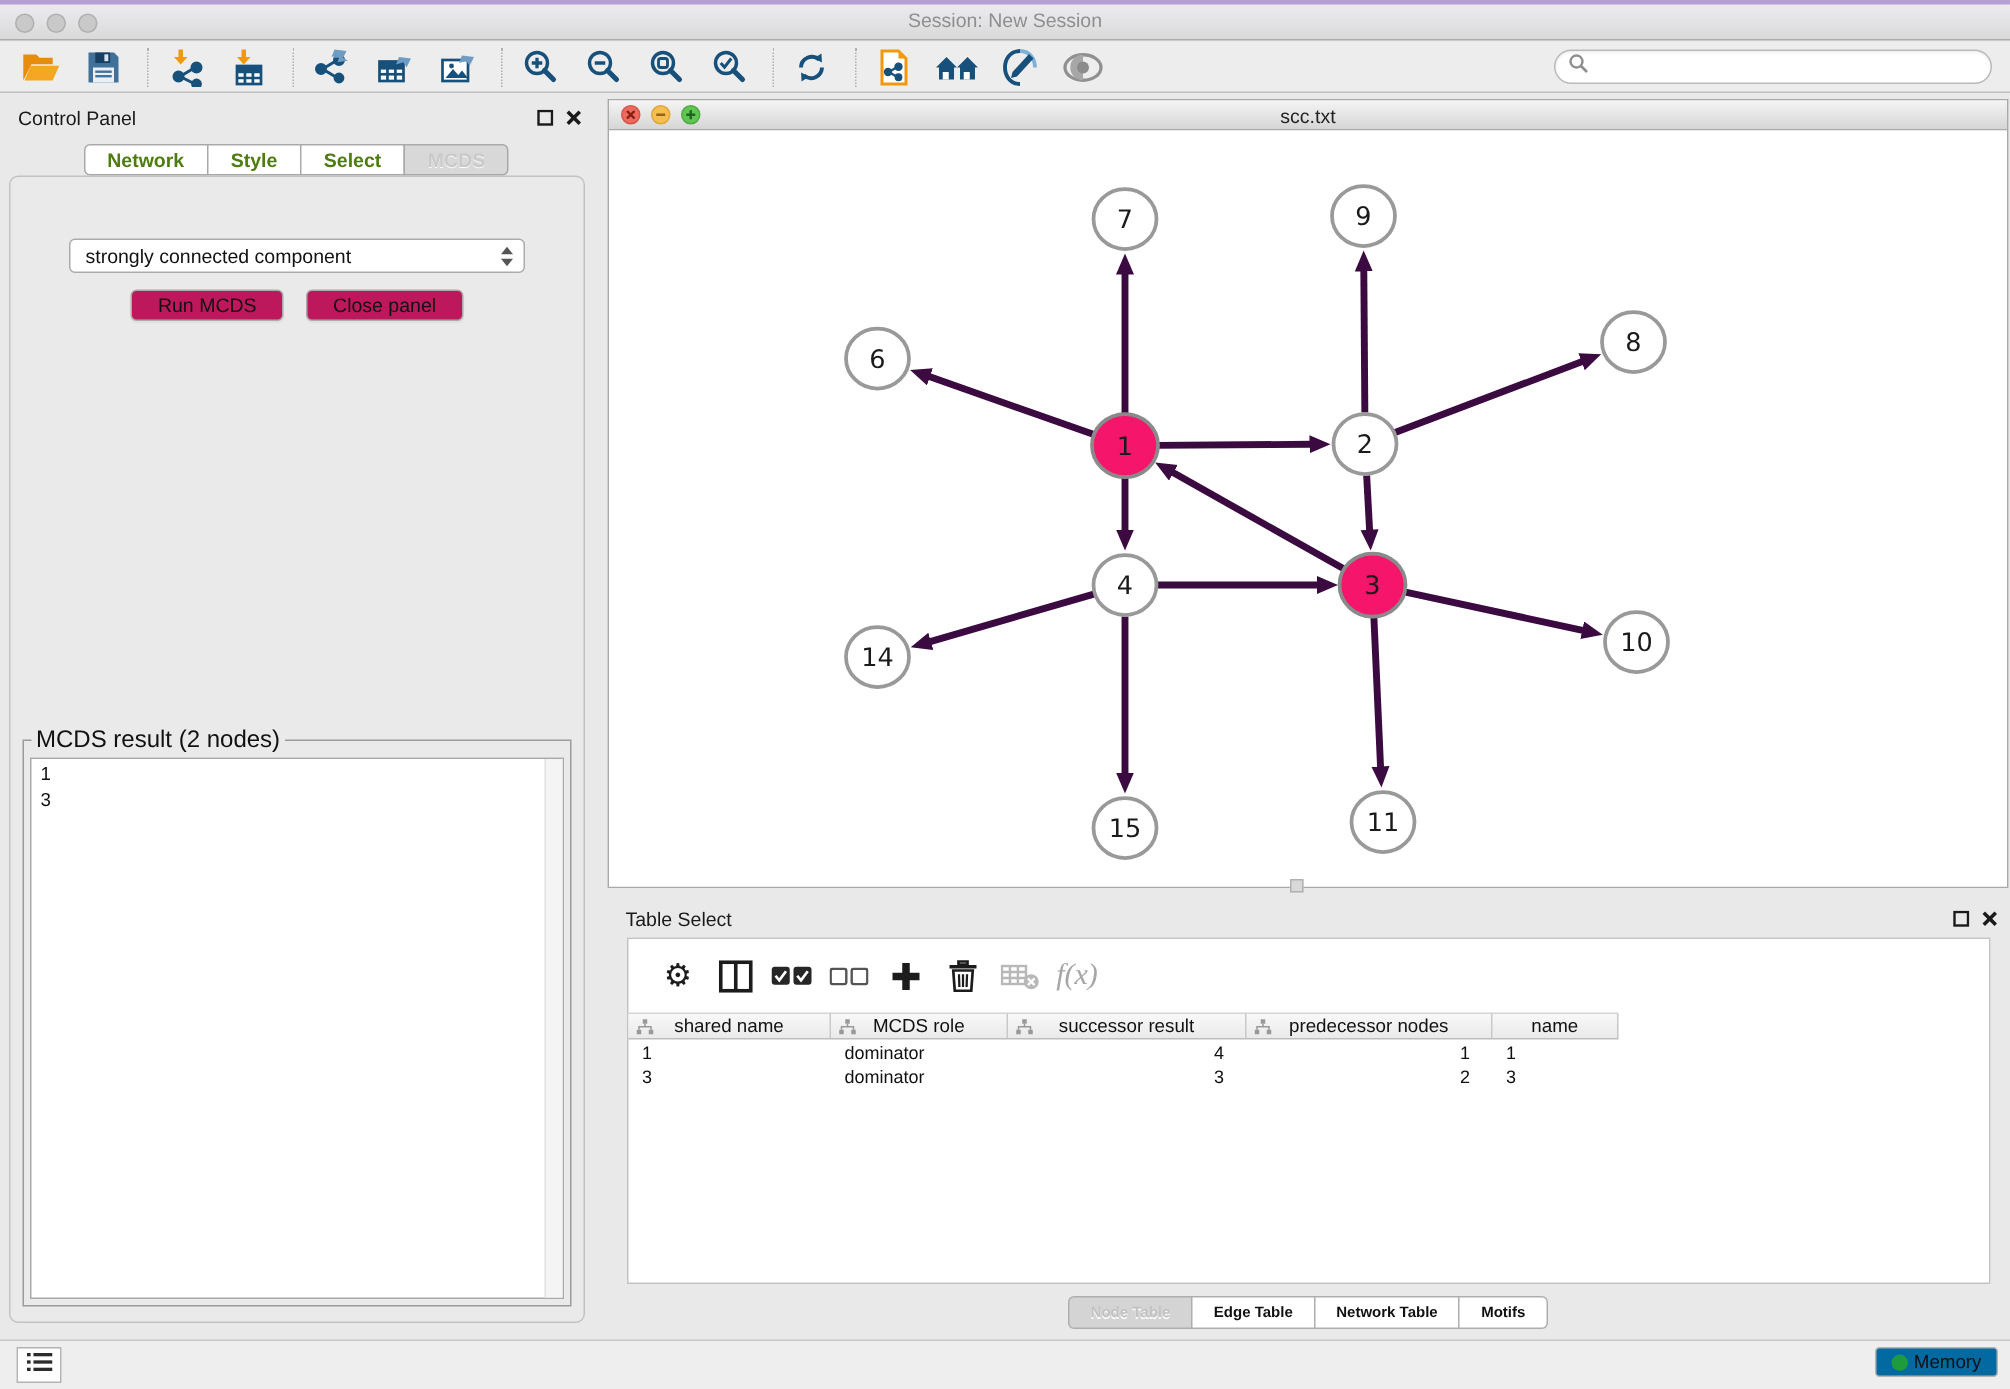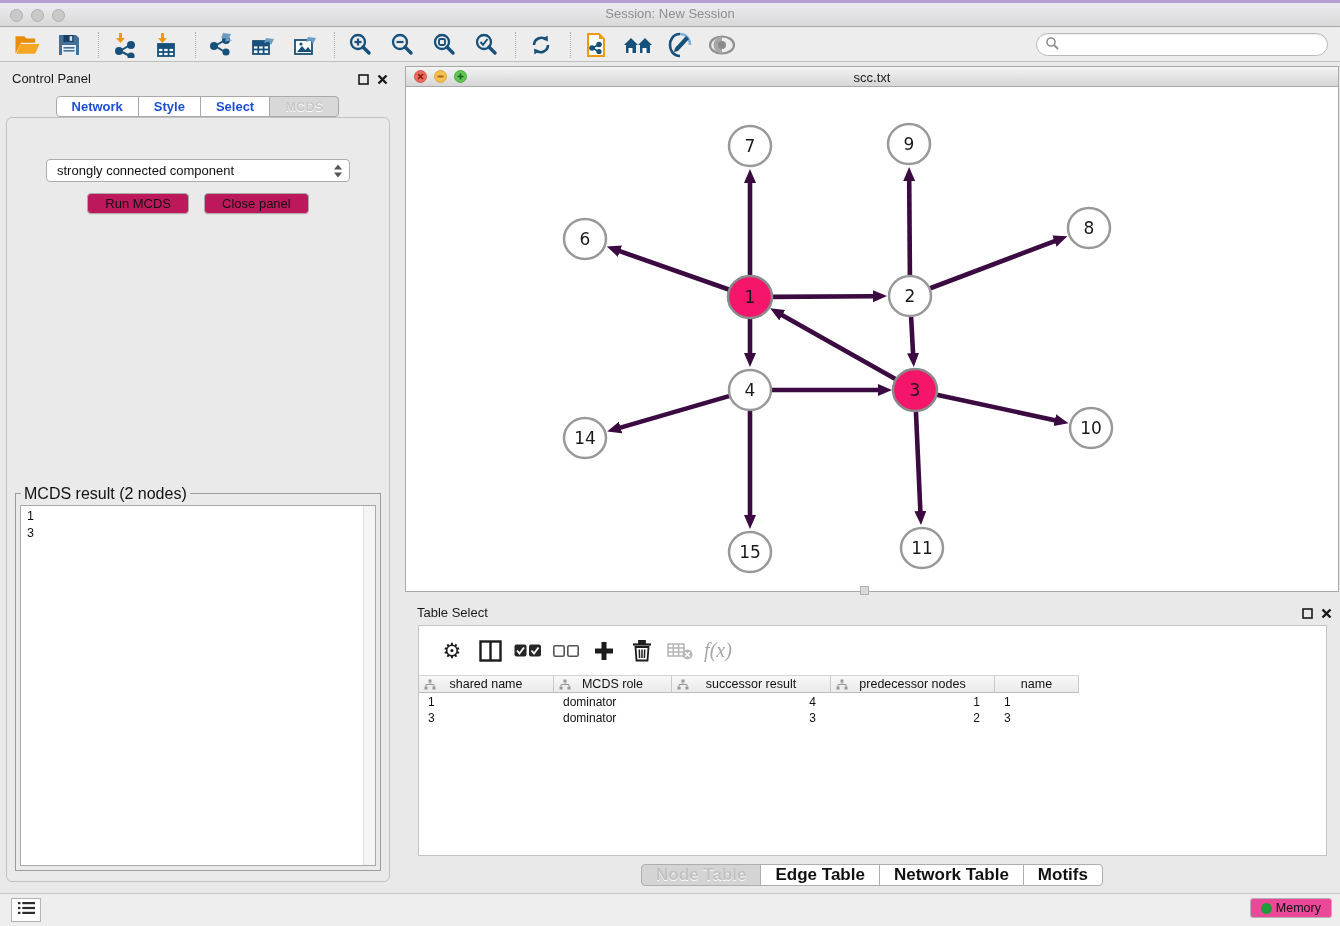--- a/index.html
+++ b/index.html
@@ -25,21 +25,21 @@
     border:1px solid #b9b9b9; border-radius:12px; display:flex; align-items:center; padding-left:8px; box-shadow: inset 0 1px 2px rgba(0,0,0,.08); }
   .searchbox input { border:none; outline:none; flex:1; height:19px; font-size:12px; background:transparent; }
 
   
   .cpanel { position:absolute; left:0; top:63px; width:396px; height:826px;padding-left:43px; }
   .panel-head { position:absolute; left:0; right:0; top:0; height:30px; }
   .panel-title { position:absolute; left:12px; top:8px; font-size:13px; color:#1a1a1a; }
   .panel-btns { position:absolute; right:8px; top:8px; display:flex; gap:8px; align-items:center; }
   .cp-tabs { position:absolute; top:33px; left:0; right:0; display:flex; justify-content:center; }
   .cp-tab { height:21px; padding:0 15px; background:#fff; border:1px solid #a9a9a9; margin-left:-1px;
-    display:flex; align-items:center; font-size:13px; font-weight:600; color:#1d4ed8; }
+    display:flex; align-items:center; font-size:13px; font-weight:600; color:#4d7c0f; }
   .cp-tab:first-child { border-radius:4px 0 0 4px; }
   .cp-tab:last-child { border-radius:0 4px 4px 0; }
   .cp-tab.active { background:#d8d8d8; color:#c9c9c9; text-shadow:0 1px 0 rgba(255,255,255,.9); }
   .cp-content { position:absolute; left:6px; right:6px; top:54px; bottom:7px; background:#eaeaea;
     border:1px solid #c2c2c2; border-radius:6px; }
   .opt-label { position:absolute; left:0; right:0; top:18px; text-align:center; font-size:13px; color:#111; }
   .dropdown { position:absolute; left:39px; right:39px; top:41px; height:23px; background:#fff;
     border:1px solid #ababab; border-radius:4px; font-size:13px; color:#111; display:flex; align-items:center;
     padding-left:10px; }
   .stepper { position:absolute; right:7px; top:50%; transform:translateY(-50%); display:flex; flex-direction:column; gap:3px; }
@@ -78,30 +78,30 @@
   .thead { position:absolute; left:0; top:49px; height:18px; display:flex;
     background:linear-gradient(#f8f8f8,#eaeaea); border-top:1px solid #d4d4d4; border-bottom:1px solid #bdbdbd; }
   .th { position:relative; height:100%; border-right:1px solid #c9c9c9; display:flex; align-items:center;
     justify-content:center; font-size:12.5px; color:#111; }
   .th .treeicon { position:absolute; left:5px; top:3px; }
   .tbody { position:absolute; left:0; right:0; top:68px; }
   .trow { display:flex; height:16px; }
   .td { font-size:12px; color:#111; line-height:16px; overflow:hidden; white-space:nowrap; }
   .tp-tabs { position:absolute; left:0; right:0; top:267px; display:flex; justify-content:center; }
   .tp-tab { height:22px; padding:0 14px; background:#fff; border:1px solid #aeaeae; margin-left:-1px;
-    display:flex; align-items:center; font-size:17px; font-weight:600; color:#111; }
+    display:flex; align-items:center; font-size:10px; font-weight:600; color:#111; }
   .tp-tab:first-child { border-radius:4px 0 0 4px; }
   .tp-tab:last-child { border-radius:0 4px 4px 0; }
   .tp-tab.active { background:#d4d4d4; color:#c2c2c2; text-shadow:0 1px 0 rgba(255,255,255,.9); }
 
   
   .statusbar { position:absolute; left:0; right:0; bottom:0; height:33px; background:#eeeeee; border-top:1px solid #c6c6c6; }
   .sb-left { position:absolute; left:11px; top:4px; width:30px; height:24px; background:#fdfdfd;
     border:1px solid #b3b3b3; display:flex; align-items:center; justify-content:center; }
-  .sb-mem { position:absolute; right:8px; top:4px; height:20px; background:#ec4899; border:1px solid #b3b3b3;
+  .sb-mem { position:absolute; right:8px; top:4px; height:20px; background:#0369a1; border:1px solid #b3b3b3;
     border-radius:3px; display:flex; align-items:center; gap:4px; padding:0 10px; font-size:12.5px; color:#111; }
   .memdot { width:11px; height:11px; border-radius:50%; background:#1e9b3a; }
 </style>
 </head>
 <body>
 
 <div class="app">
 
   <div class="titlebar">
     <div class="traffic">

